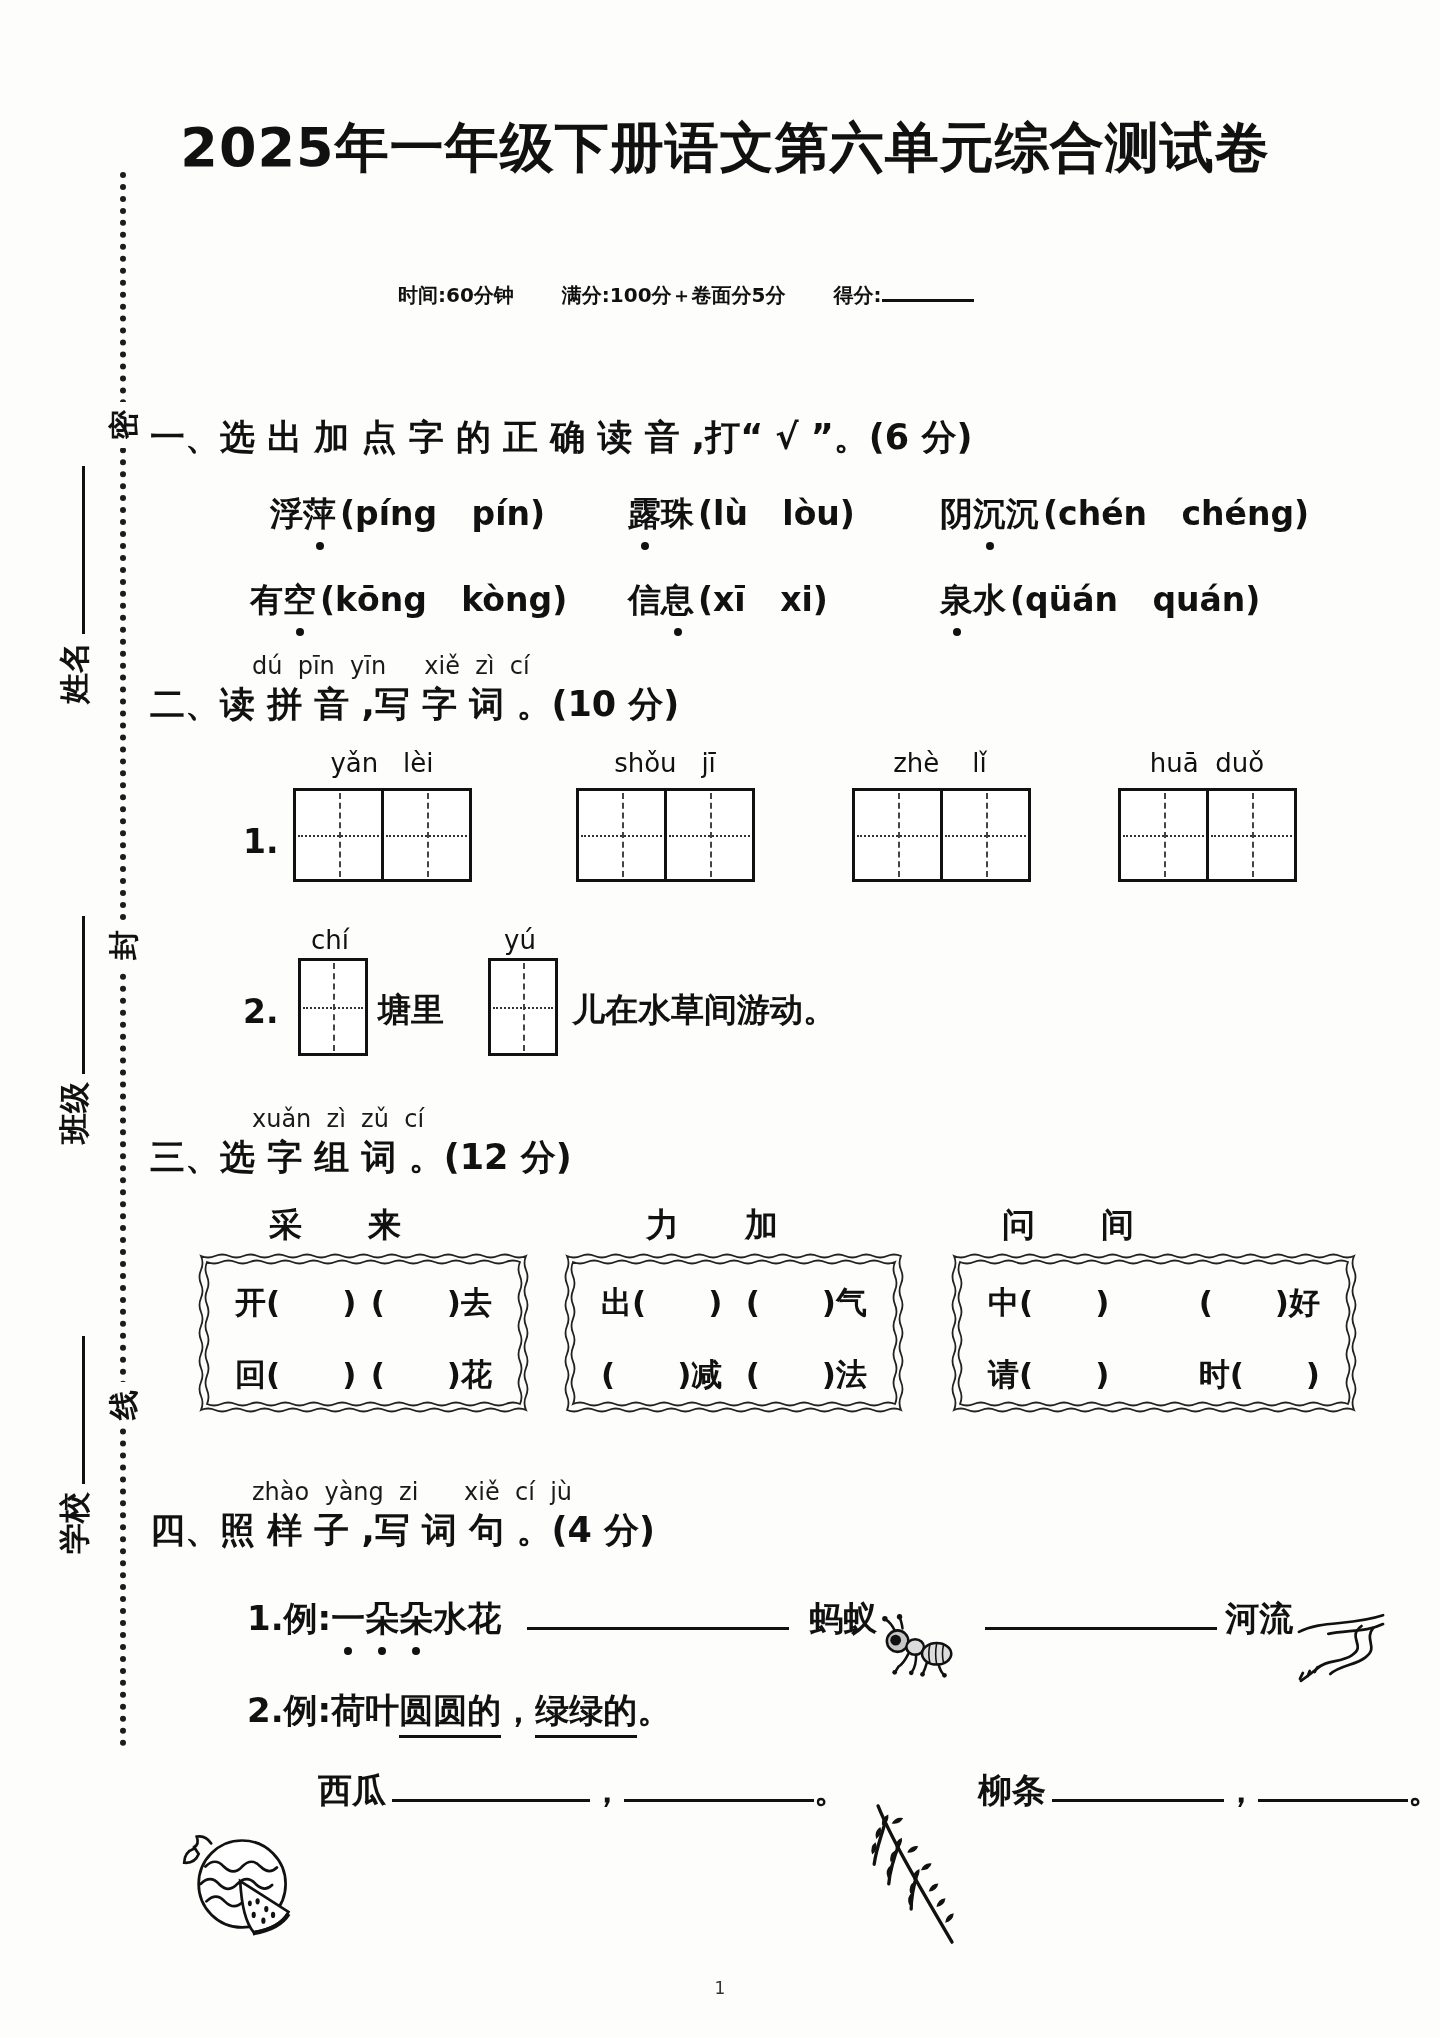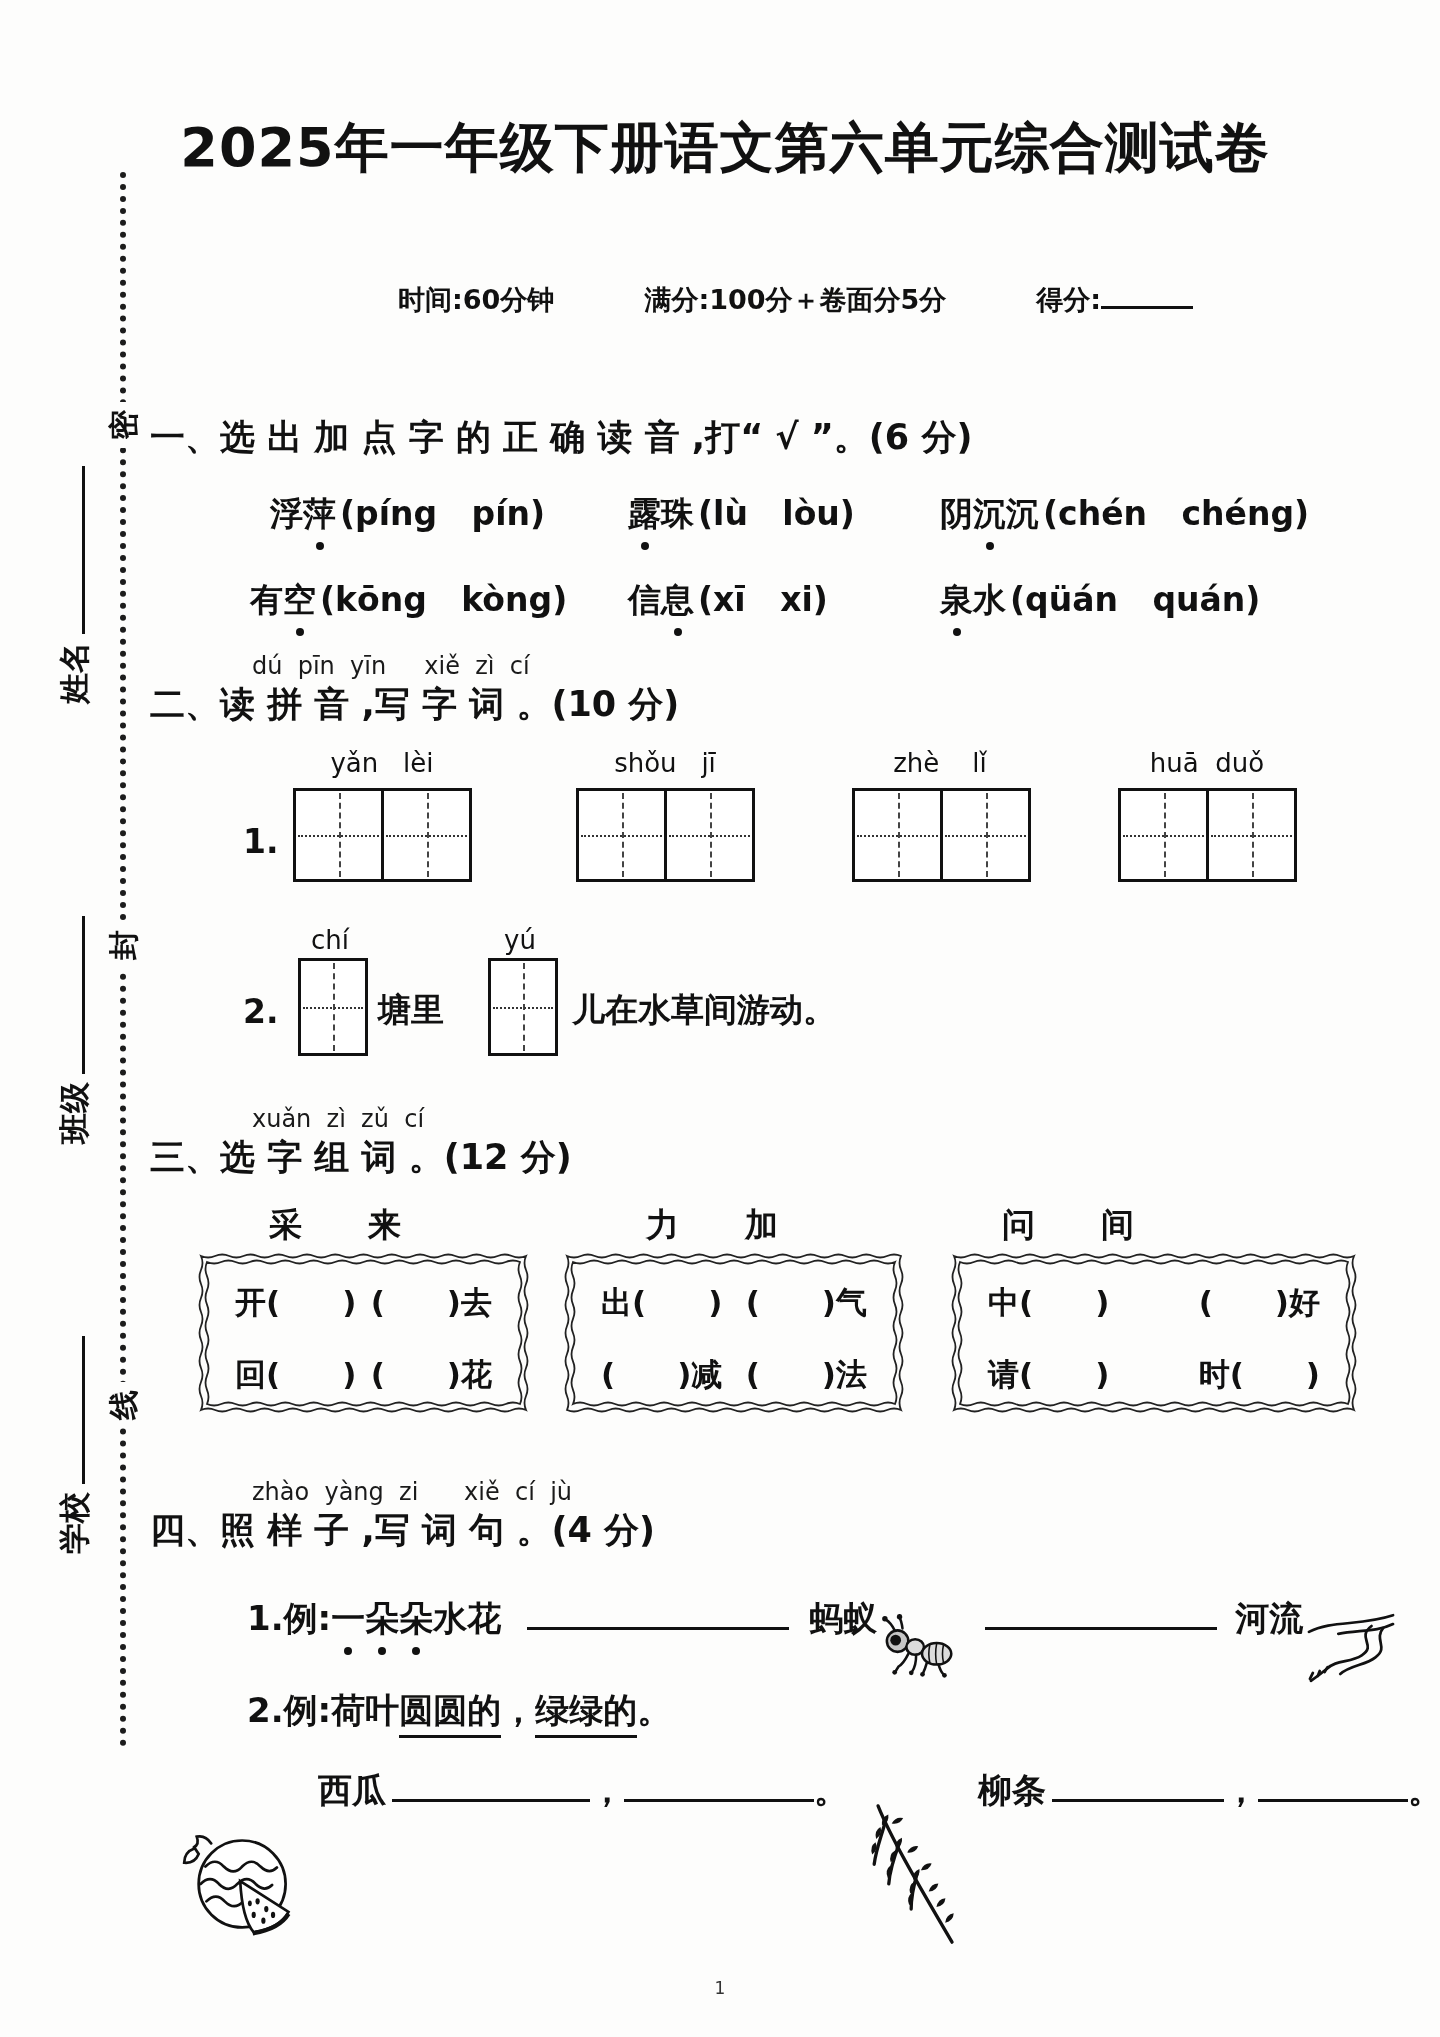--- a/index.html
+++ b/index.html
@@ -10,22 +10,22 @@
   .seal-char{position:absolute;left:101px;width:46px;height:46px;background:#fdfdfc;
              display:flex;align-items:center;justify-content:center;
              font-size:30px;font-weight:700;transform:rotate(-90deg);}
   .side-label{position:absolute;left:75px;display:flex;align-items:baseline;gap:8px;
               font-size:31px;font-weight:700;white-space:nowrap;
               transform:translate(-50%,-50%) rotate(-90deg);}
   .side-rule{display:inline-block;border-bottom:3px solid #111;height:2px;}
   
   .title{position:absolute;left:140px;top:112px;width:1170px;text-align:center;
          font-size:54px;font-weight:900;letter-spacing:1px;}
-  .info-row{position:absolute;left:398px;top:282px;display:flex;gap:90px;
-            font-size:27px;font-weight:700;align-items:baseline;}
+  .info-row{position:absolute;left:398px;top:282px;display:flex;gap:48px;
+            font-size:20px;font-weight:700;align-items:baseline;}
   .score-blank{display:inline-block;width:92px;border-bottom:3px solid #111;height:4px;}
   
   .pinyin{position:absolute;font-size:24px;white-space:pre;color:#1a1a1a;}
   .pylabel{position:absolute;font-size:26px;white-space:pre;transform:translateX(-50%);}
   .head{position:absolute;font-size:35px;font-weight:700;white-space:pre;}
   .w{position:absolute;font-size:33px;font-weight:600;white-space:pre;}
   .opts{margin-left:4px;}
   
   .dotted{position:relative;display:inline-block;}
   .dotted::after{content:"";position:absolute;left:50%;bottom:-13px;width:8px;height:8px;
@@ -198,21 +198,21 @@
         <path d="M36,41 Q36,52 32,58"></path>
         <path d="M47,49 Q45,56 43,60"></path>
         <path d="M59,51 Q61,58 64,61"></path>
       </g>
       <circle cx="14" cy="59" r="2.4" fill="#111"></circle>
         <circle cx="31" cy="59.5" r="2.4" fill="#111"></circle>
       <circle cx="42.5" cy="61" r="2.4" fill="#111"></circle>
         <circle cx="65" cy="62" r="2.4" fill="#111"></circle>
     </svg>
     <span class="bl" style="width:232px;margin-left:22px;"></span>
-    <span style="margin-left:18px;">河流</span>
+    <span style="margin-left:8px;">河流</span>
     <svg width="88" height="74" viewBox="0 0 90 75" style="align-self:flex-end;transform:translateY(16px);margin-left:4px;">
       <g fill="none" stroke="#111" stroke-width="2.8" stroke-linecap="round">
         <path d="M2,20 C25,8 55,14 88,3"></path>
         <path d="M32,22 C52,18 72,20 88,12"></path>
         <path d="M66,14 C50,26 72,34 56,44 C44,52 30,48 20,58 C14,63 10,66 4,70"></path>
         <path d="M78,16 C68,28 84,36 70,46 C60,54 44,54 34,63"></path>
         <path d="M6,62 l-3,6"></path>
           <path d="M13,60 l-2,5"></path>
           <path d="M21,56 l-3,5"></path>
       </g>

